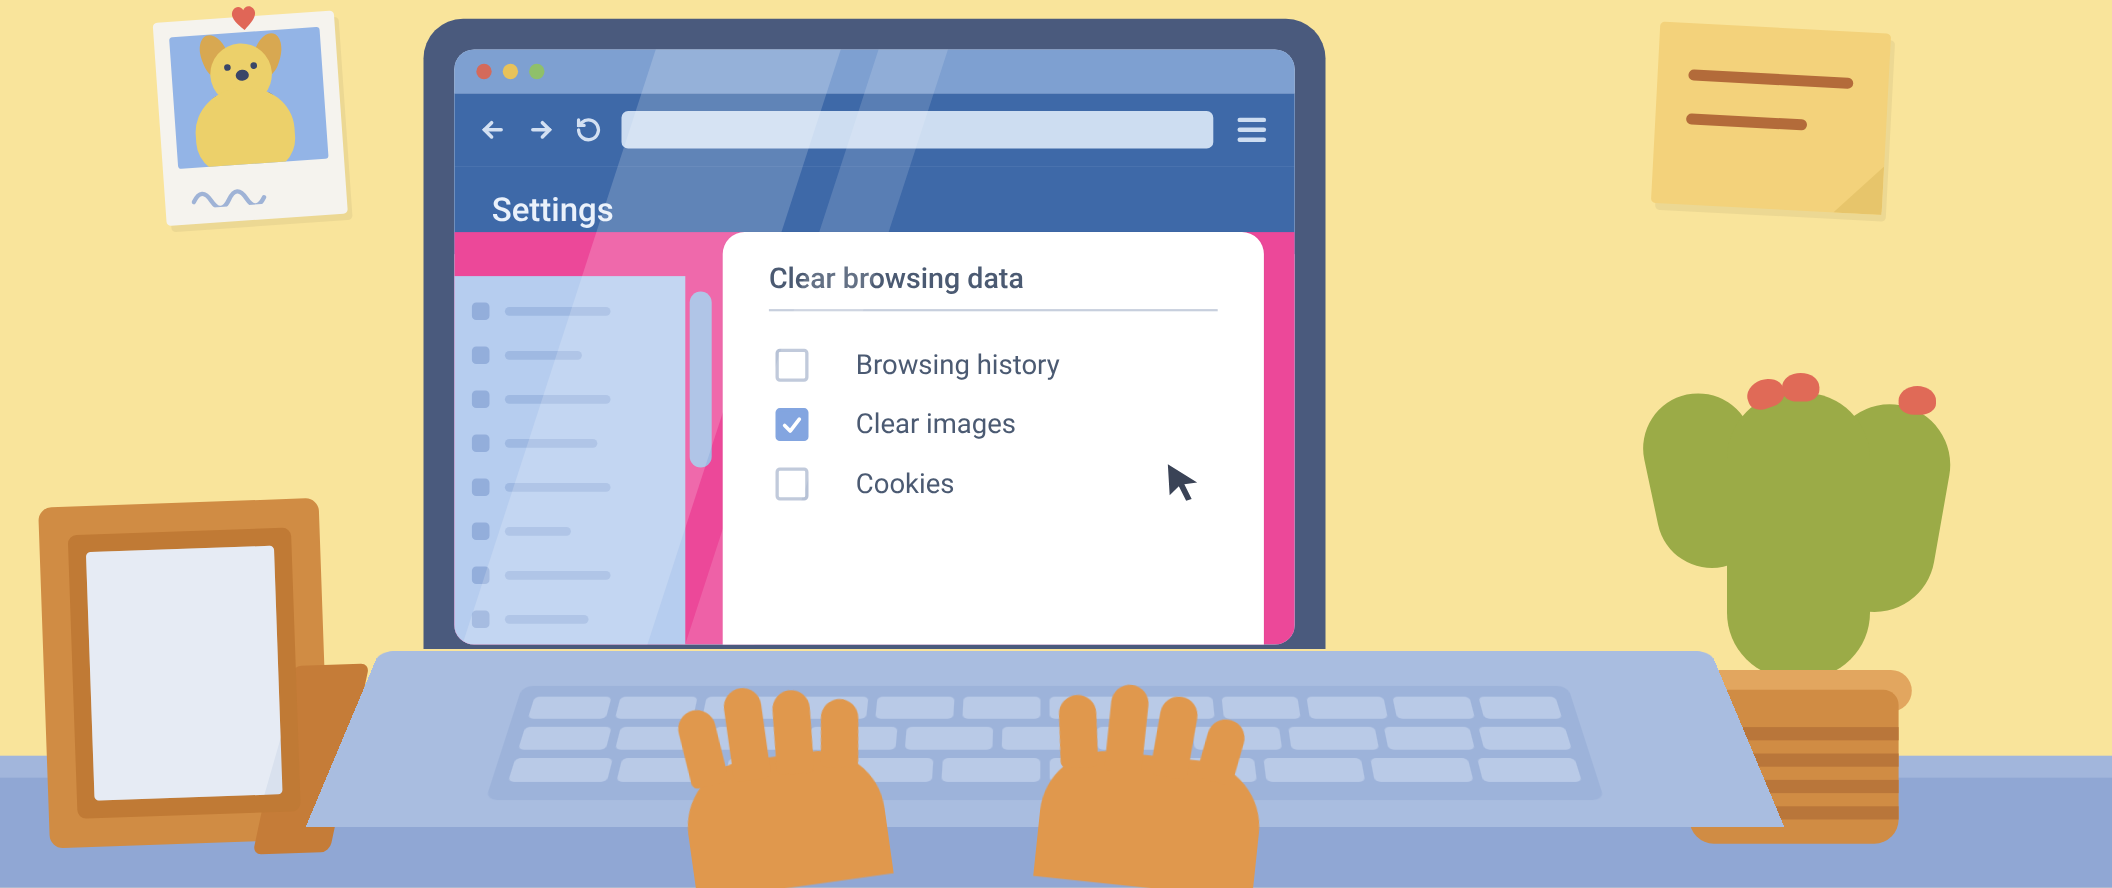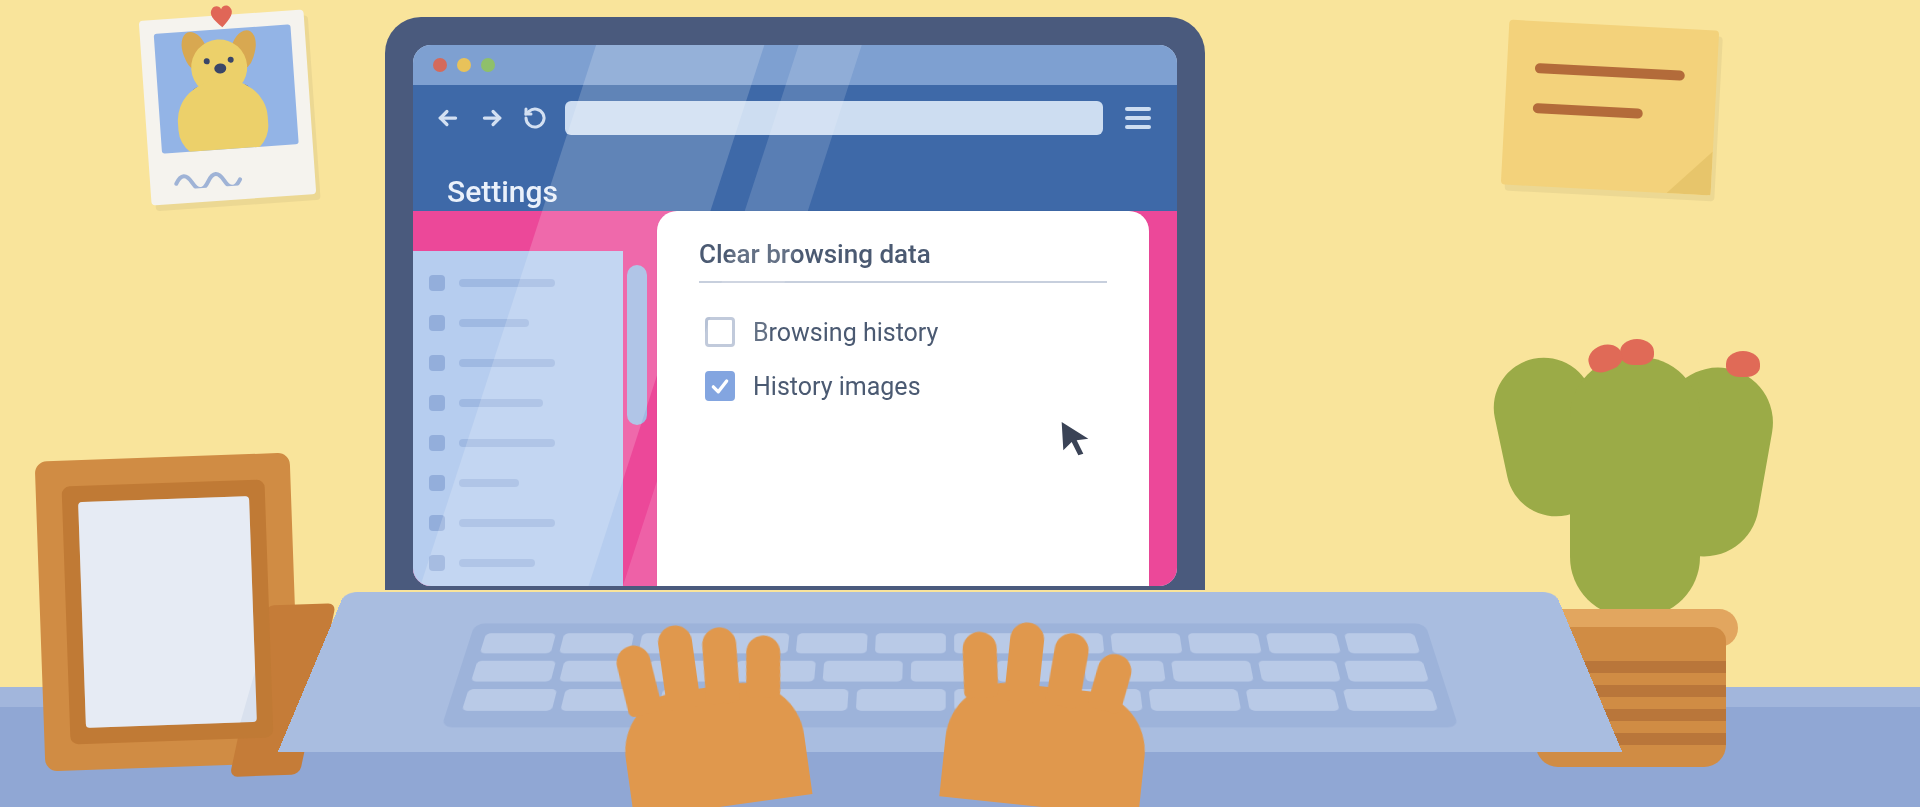--- a/index.html
+++ b/index.html
@@ -81,21 +81,21 @@
   .sidebar{position:absolute; left:0; top:40px; bottom:0; width:210px; background:#b6cdef; padding:24px 16px;}
   .sb-scroll{position:absolute; right:-24px; top:14px; width:20px; height:160px; background:#9fb9e2; border-radius:12px;}
   .sb-row{display:flex; align-items:center; gap:14px; margin-bottom:24px;}
   .sb-ico{width:16px; height:16px; background:#93aedb; border-radius:4px;}
   .sb-line{flex:1; max-width:96px; height:8px; background:#9fb9e2; border-radius:5px;}
 
   
   .dialog{position:absolute; left:244px; top:0; right:28px; bottom:-10px; background:#fff; border-radius:20px 20px 0 0; box-shadow:0 0 0 1px rgba(0,0,0,.02); padding:28px 42px;}
   .dialog h2{color:#4b5a72; font-weight:500; font-size:26px; margin-bottom:12px;}
   .rule{height:2px; background:#c7cfdd; margin-bottom:22px;}
-  .opt{display:flex; align-items:center; gap:18px; padding:12px 6px; font-size:25px; color:#4b5a72;}
+  .opt{display:flex; align-items:center; gap:43px; padding:12px 6px; font-size:25px; color:#4b5a72;}
   .chk{width:30px; height:30px; border:3px solid #b7c2d6; border-radius:4px; display:flex; align-items:center; justify-content:center; background:#fff;}
   .chk.on{background:#6f97db; border-color:#6f97db;}
   .chk.on svg{stroke:#fff;}
   .cursor{position:absolute; right:54px; top:206px;}
 </style>
 </head>
 <body>
 
 <div class="scene">
   <div class="wall-shadow"></div>
@@ -281,21 +281,25 @@
               <div class="opt">
                 <div class="chk"></div>
                 <span>Browsing history</span>
               </div>
               <div class="opt">
                 <div class="chk on">
                   <svg width="20" height="20" viewBox="0 0 24 24" fill="none" stroke-width="4" stroke-linecap="round" stroke-linejoin="round">
                       <polyline points="4 13 10 19 20 6"></polyline>
                     </svg>
                 </div>
-                <span>History images</span>
+                <span>Clear images</span>
+              </div>
+              <div class="opt">
+                <div class="chk"></div>
+                <span>Cookies</span>
               </div>
 
               <svg class="cursor" width="40" height="40" viewBox="0 0 24 24">
                 <path d="M4 3 L20 13 L13 14 L17 22 L14 23 L10 15 L5 20 Z" fill="#3a4356"></path>
               </svg>
             </div>
 
           </div>
 
           <div class="gloss1"></div>

